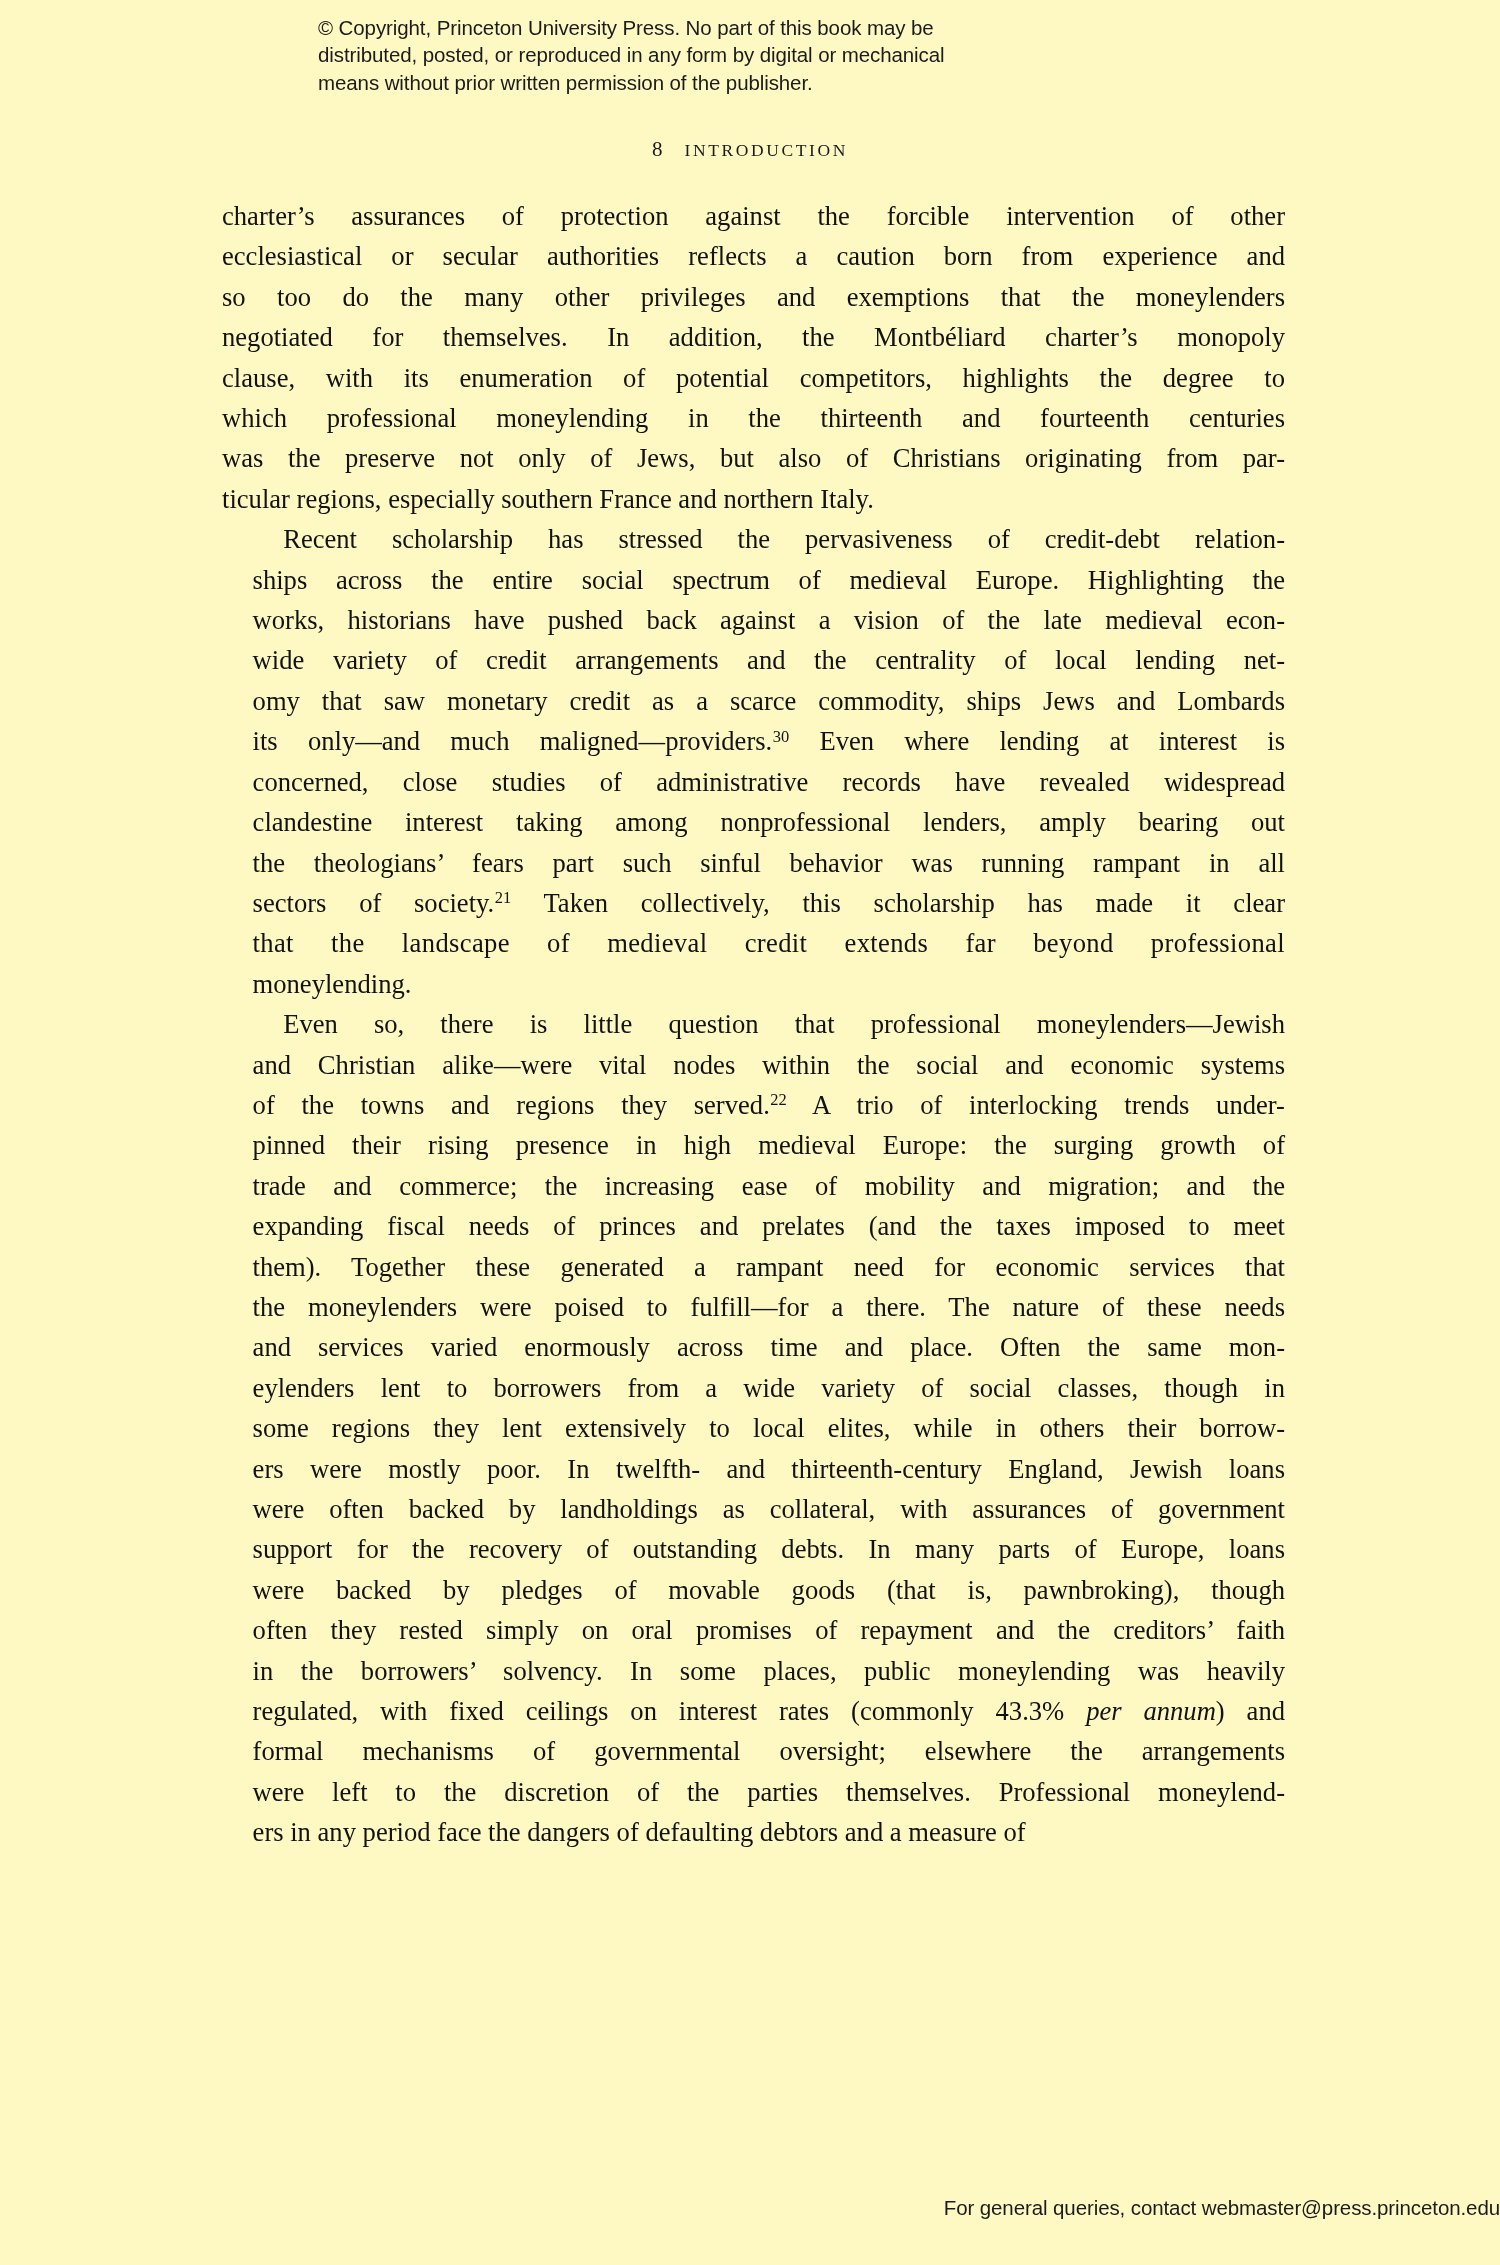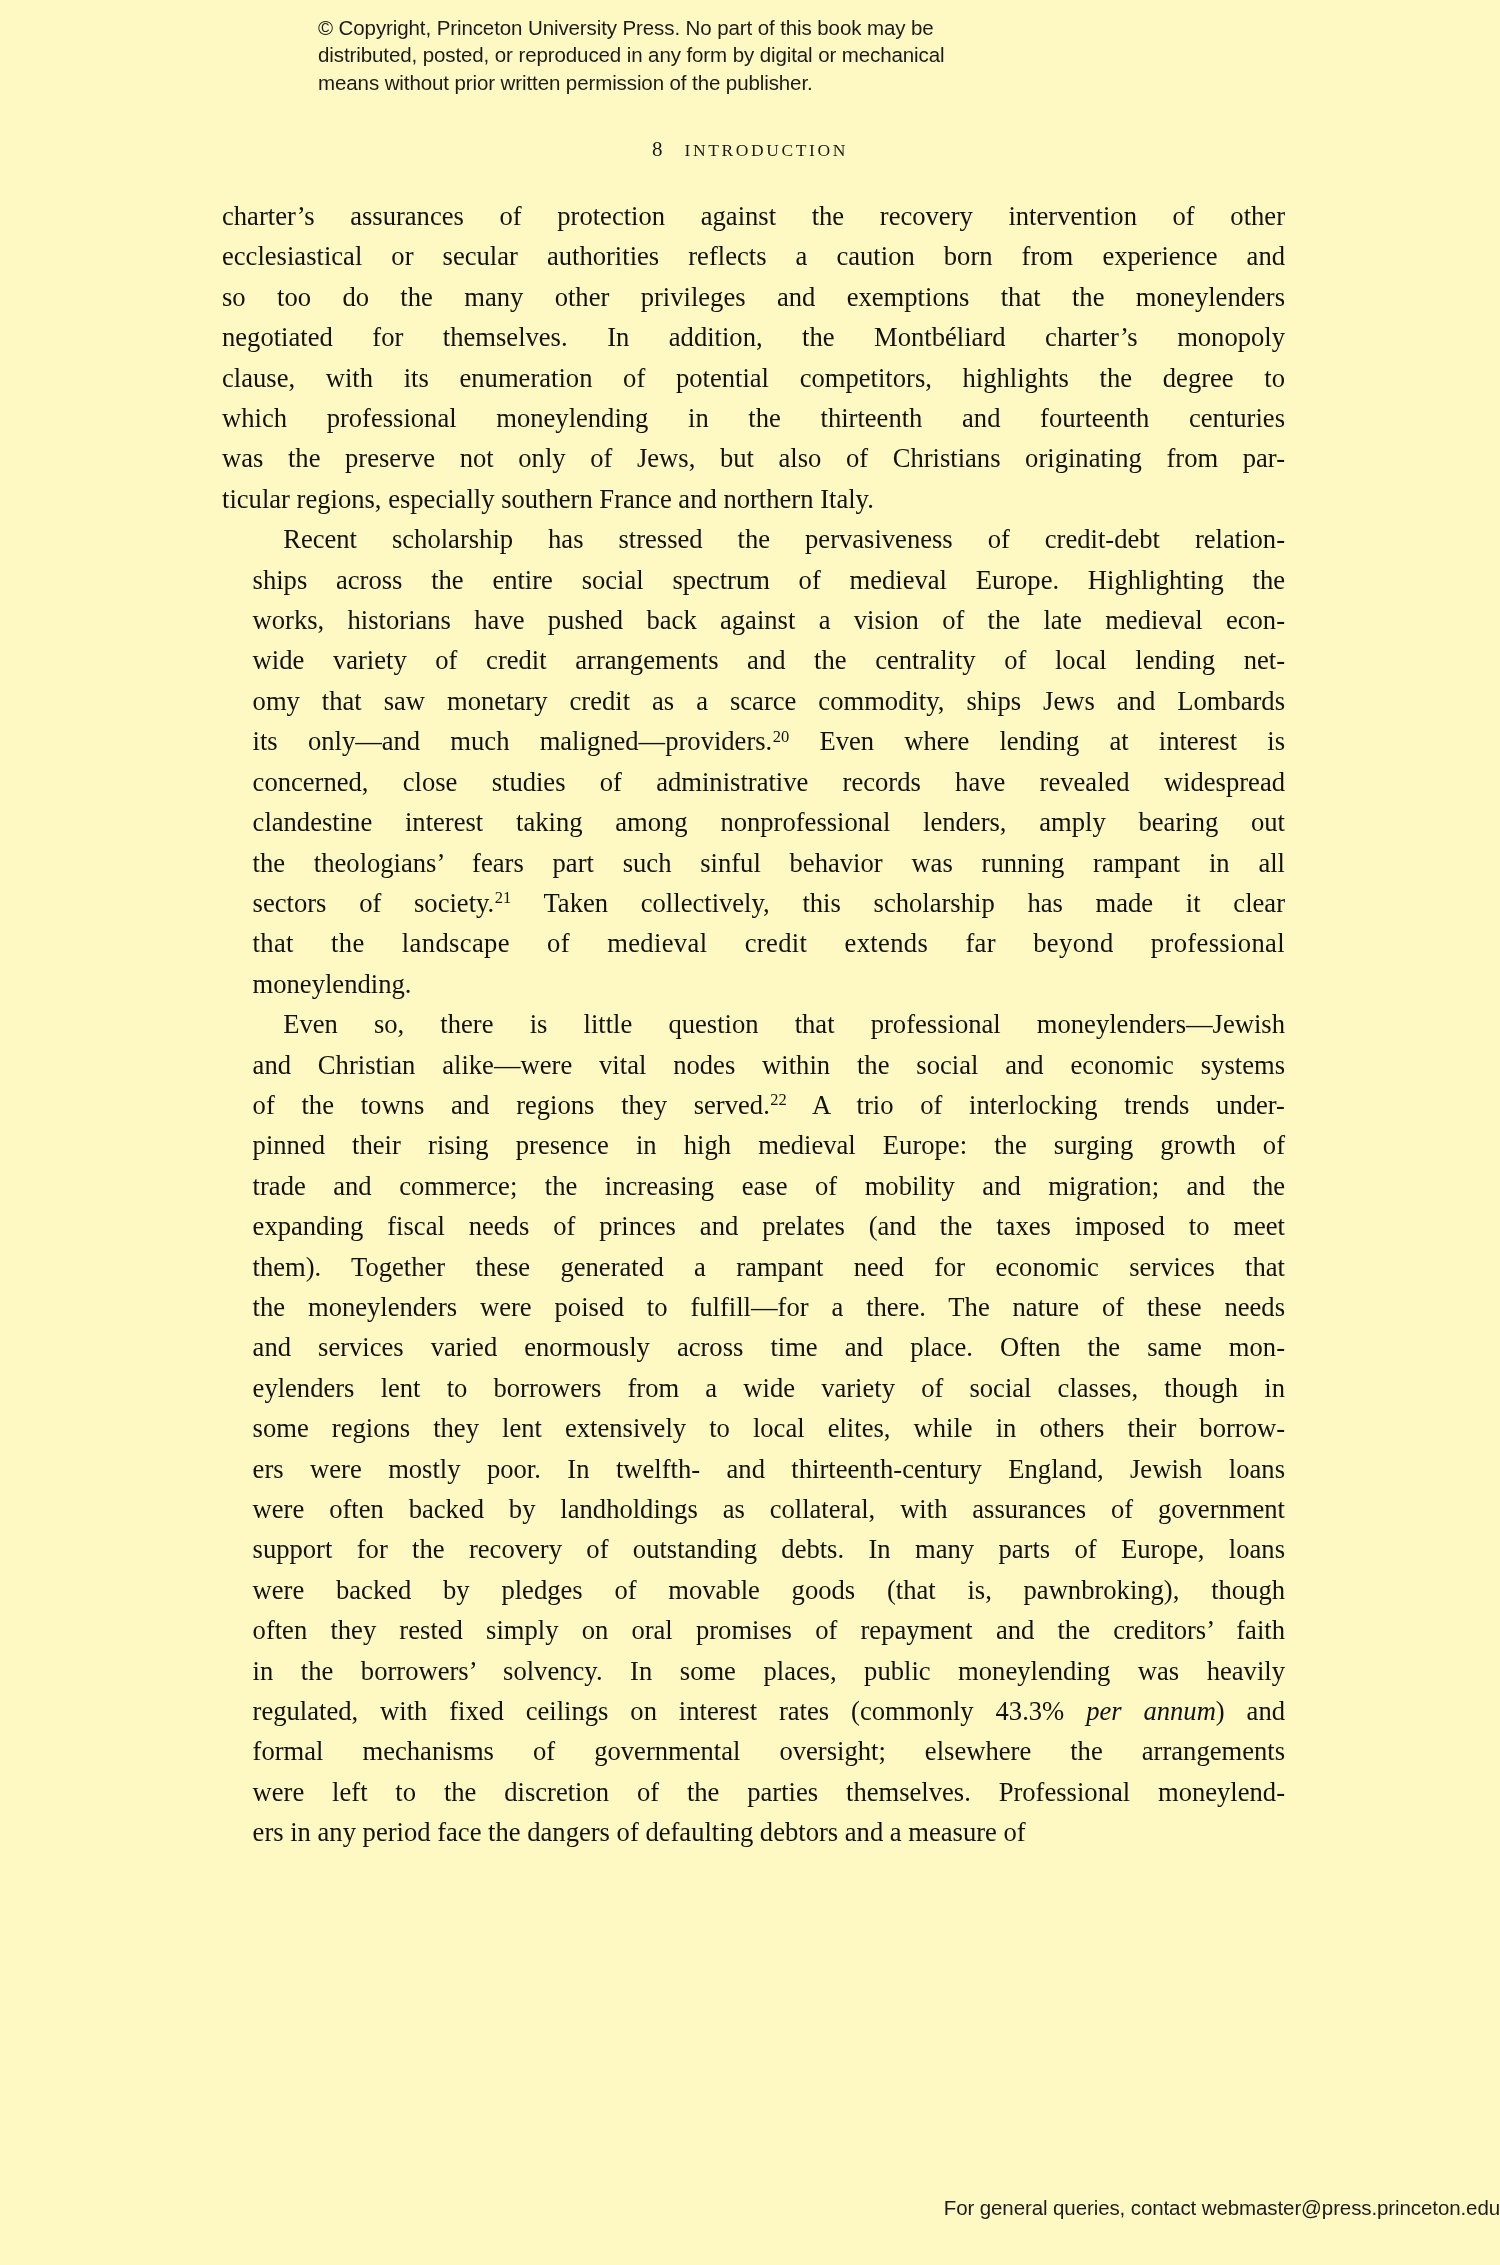--- a/index.html
+++ b/index.html
@@ -138,37 +138,37 @@
     <span class="cline">means without prior written permission of the publisher.</span>
   </div>
 
   <div class="running-head">
     <span class="folio">8</span><span class="head-gap"></span><span class="head-title">INTRODUCTION</span>
   </div>
 
   <div class="body-text">
 
     <p>
-      <span class="ln">charter’s assurances of protection against the recovery intervention of other</span>
+      <span class="ln">charter’s assurances of protection against the forcible intervention of other</span>
       <span class="ln">ecclesiastical or secular authorities reflects a caution born from experience and</span>
       <span class="ln">so too do the many other privileges and exemptions that the moneylenders</span>
       <span class="ln">negotiated for themselves. In addition, the Montbéliard charter’s monopoly</span>
       <span class="ln">clause, with its enumeration of potential competitors, highlights the degree to</span>
       <span class="ln">which professional moneylending in the thirteenth and fourteenth centuries</span>
       <span class="ln">was the preserve not only of Jews, but also of Christians originating from par-</span>
       <span class="ln last">ticular regions, especially southern France and northern Italy.</span>
     </p>
 
     <p class="indented">
       <span class="ln"><span style="display:inline-block;width:1.15em"></span><span>Recent scholarship has stressed the pervasiveness of credit-debt relation-</span></span>
       <span class="ln">ships across the entire social spectrum of medieval Europe. Highlighting the</span>
       <span class="ln">works, historians have pushed back against a vision of the late medieval econ-</span>
       <span class="ln">wide variety of credit arrangements and the centrality of local lending net-</span>
       <span class="ln">omy that saw monetary credit as a scarce commodity, ships Jews and Lombards</span>
-      <span class="ln"><span>its only—and much maligned—providers.</span><sup class="fn">20</sup><span> Even where lending at interest is</span></span>
+      <span class="ln"><span>its only—and much maligned—providers.</span><sup class="fn">30</sup><span> Even where lending at interest is</span></span>
       <span class="ln">concerned, close studies of administrative records have revealed widespread</span>
       <span class="ln">clandestine interest taking among nonprofessional lenders, amply bearing out</span>
       <span class="ln">the theologians’ fears part such sinful behavior was running rampant in all</span>
       <span class="ln loose2"><span>sectors of society.</span><sup class="fn">21</sup><span> Taken collectively, this scholarship has made it clear</span></span>
       <span class="ln loose">that the landscape of medieval credit extends far beyond professional</span>
       <span class="ln last">moneylending.</span>
     </p>
 
     <p class="indented">
       <span class="ln"><span style="display:inline-block;width:1.15em"></span><span>Even so, there is little question that professional moneylenders—Jewish</span></span>

